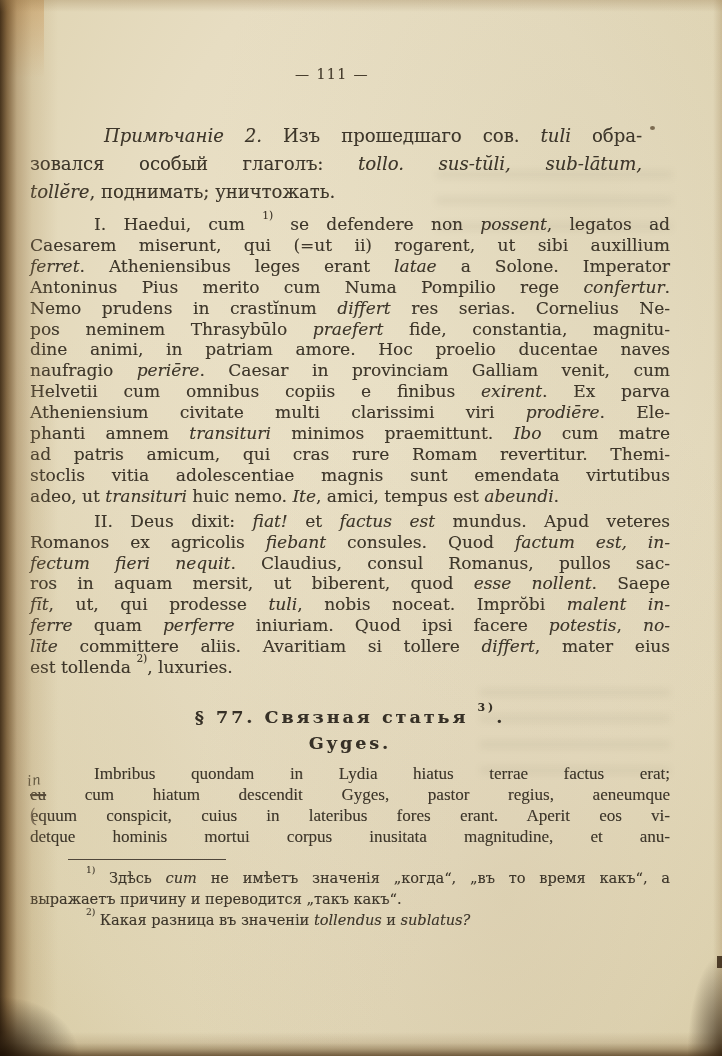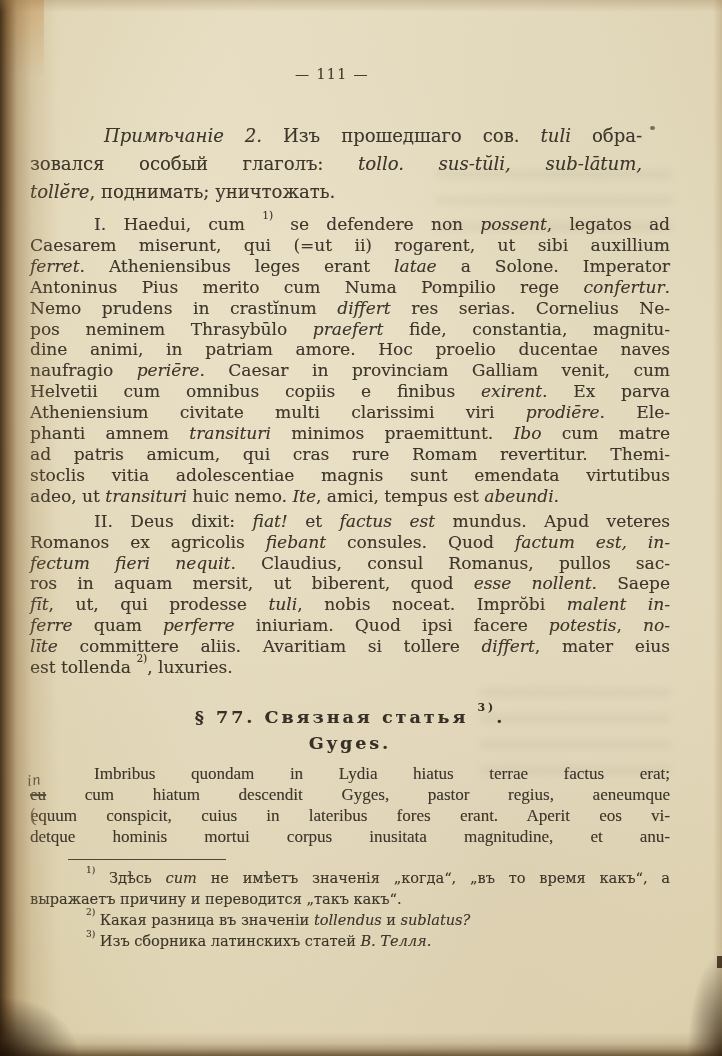--- a/index.html
+++ b/index.html
@@ -127,21 +127,20 @@
         <div class="tl first"><span>Imbribus quondam in Lydia hiatus terrae factus erat;</span></div>
         <div class="tl"><span class="strike rel">eu<span class="hand-above">in</span></span><span> cum hiatum descendit Gyges, pastor regius, aeneumque</span></div>
         <div class="tl"><span class="pencil">(</span><span>equum conspicit, cuius in lateribus fores erant. Aperit eos vi-</span></div>
         <div class="tl"><span>detque hominis mortui corpus inusitata magnitudine, et anu-</span></div>
       </div>
     <div class="fnrule"></div>
     <div class="footnotes">
         <div class="tl first"><sup>1)</sup><span> Здѣсь </span><span class="it">cum</span><span> не имѣетъ значенія „когда“, „въ то время какъ“, а</span></div>
         <div class="tl last"><span>выражаетъ причину и переводится „такъ какъ“.</span></div>
         <div class="tl first last"><sup>2)</sup><span> Какая разница въ значеніи </span><span class="it">tollendus</span><span> и </span><span class="it">sublatus?</span></div>
-        <div class="tl first last"><sup>3)</sup><span> Изъ сборника латинскихъ статей </span><span class="it">В. Телля.</span></div>
       </div>
   </div>
 
   <div class="edge-left-top"></div>
   <div class="edge-left"></div>
   <div class="edge-top"></div>
   <div class="edge-right"></div>
   <div class="edge-bottom"></div>
   <div class="corner-bl"></div>
   <div class="corner-br"></div>

